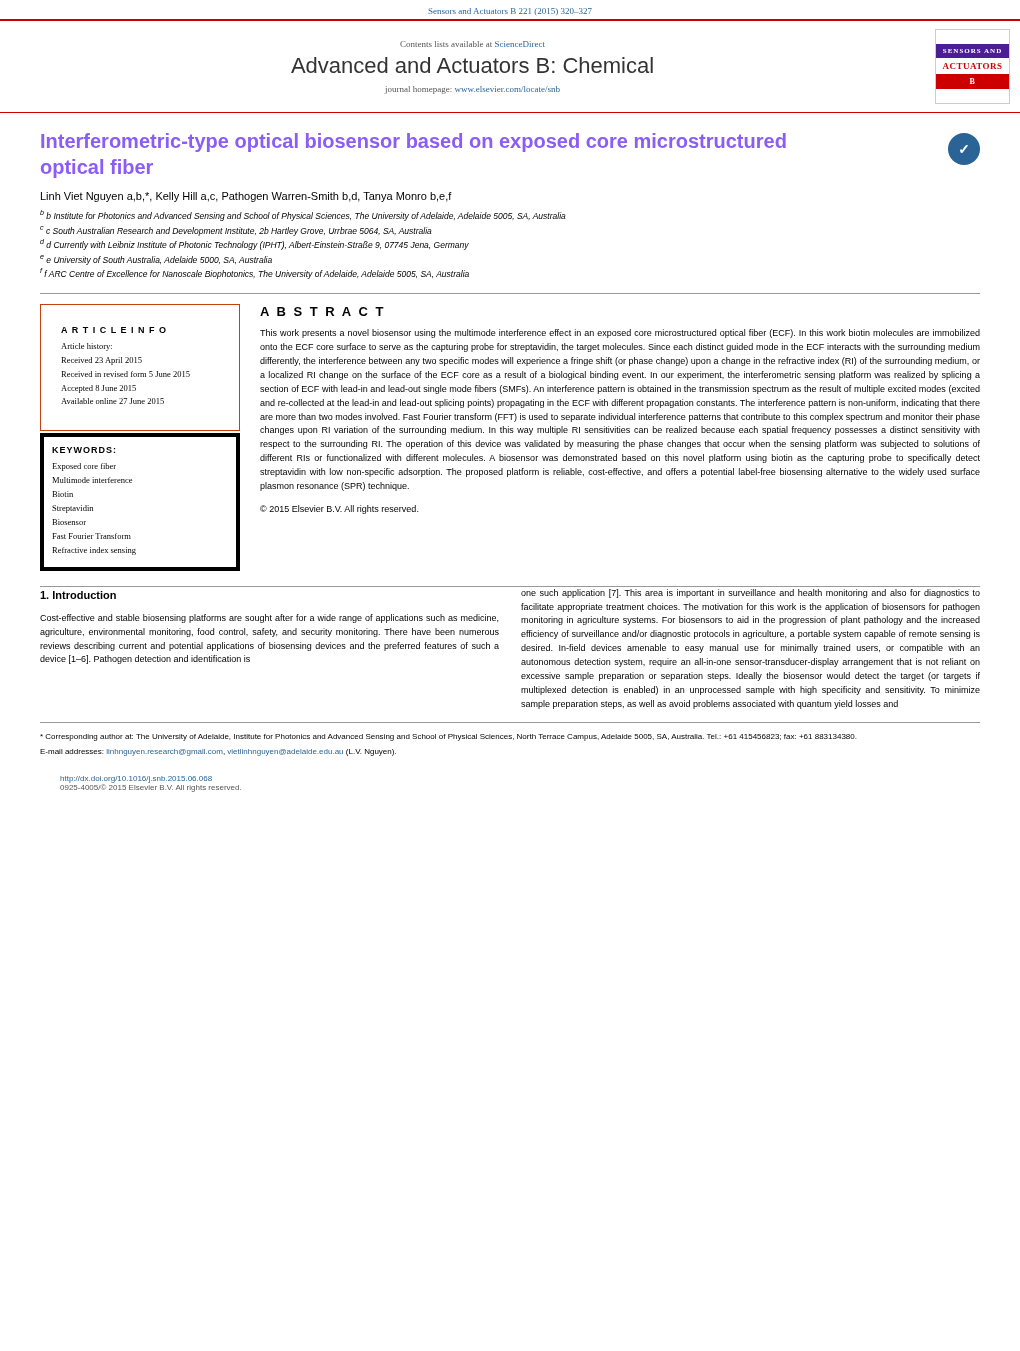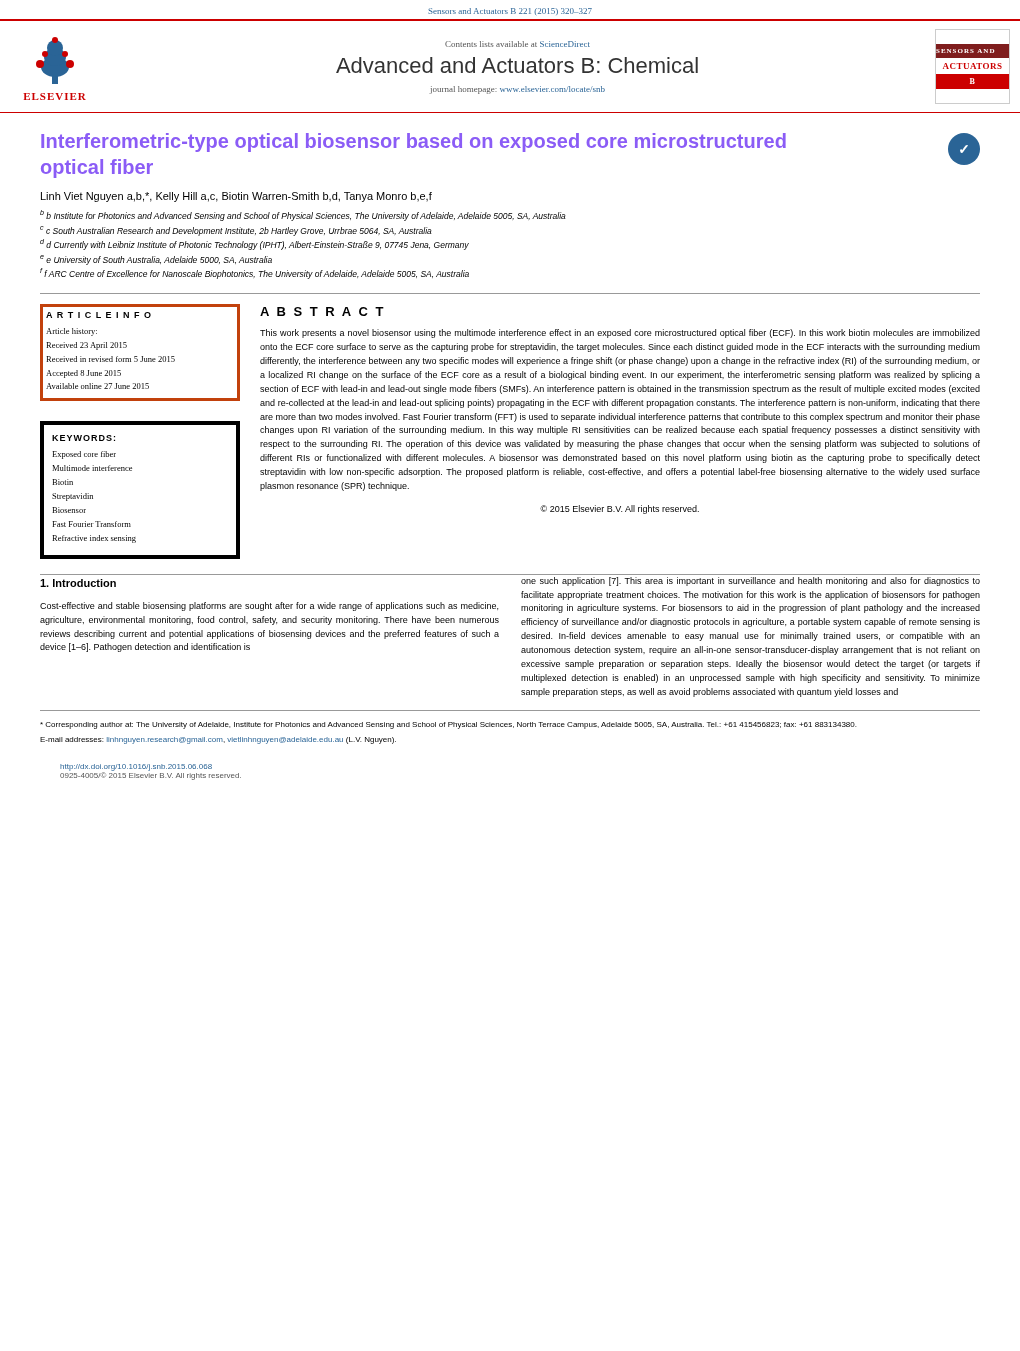--- a/index.html
+++ b/index.html
@@ -97,23 +97,24 @@
       align-items: center;
       justify-content: center;
       font-size: 7px;
       font-weight: bold;
       text-transform: uppercase;
       color: #c00;
       letter-spacing: 0.5px;
     }
 
     .sensors-logo .logo-top {
-      background: #7f1d1d;
+      background: #4c1d95;
       color: #fff;
       width: 100%;
+      text-align: center;
       padding: 3px 0;
       font-size: 7px;
       letter-spacing: 1px;
     }
     .sensors-logo .logo-middle {
       color: #c00;
       font-size: 9px;
       font-weight: bold;
       padding: 3px 0;
       text-transform: uppercase;
@@ -185,24 +186,24 @@
       gap: 20px;
       margin-top: 10px;
     }
 
     .article-info {
       width: 200px;
       flex-shrink: 0;
     }
 
     .article-info-box {
-      border: 3px solid #c2410c;
-      padding: 3px;
+      border: 1px solid #c2410c;
+      padding: 20px;
       font-size: 8.5px;
-      margin-bottom: 20px;
+      margin-bottom: 2px;
     }
 
     .article-info-box .section-title {
       font-size: 9px;
       font-weight: bold;
       text-transform: uppercase;
       letter-spacing: 1px;
       margin-bottom: 6px;
       font-family: Arial, sans-serif;
     }
@@ -246,21 +247,21 @@
     }
 
     .abstract-text {
       font-size: 9px;
       line-height: 1.55;
       text-align: justify;
       font-family: Arial, sans-serif;
     }
 
     .copyright {
-      text-align: center;
+      text-align: left;
       font-size: 9px;
       margin-top: 10px;
       font-family: Arial, sans-serif;
     }
 
     .section-divider {
       border: none;
       border-top: 1px solid #999;
       margin: 15px 0;
     }
@@ -313,37 +314,20 @@
 <body>
 
 <div class="page">
 
   <div class="top-bar">
     <span>Sensors and Actuators B 221 (2015) 320–327</span>
   </div>
 
   <div class="journal-header">
 
-    <div class="elsevier-logo">
-      <svg class="elsevier-tree" viewBox="0 0 60 55">
-
-        <rect x="27" y="42" width="6" height="10" fill="#2a6496"></rect>
-
-        <ellipse cx="30" cy="35" rx="14" ry="10" fill="#2a6496"></ellipse>
-        <ellipse cx="30" cy="25" rx="11" ry="9" fill="#2a6496"></ellipse>
-        <ellipse cx="30" cy="16" rx="8" ry="8" fill="#2a6496"></ellipse>
-
-        <circle cx="15" cy="32" r="4" fill="#c00"></circle>
-        <circle cx="45" cy="32" r="4" fill="#c00"></circle>
-        <circle cx="20" cy="22" r="3" fill="#c00"></circle>
-        <circle cx="40" cy="22" r="3" fill="#c00"></circle>
-        <circle cx="30" cy="8" r="3" fill="#c00"></circle>
-      </svg>
-      <div class="elsevier-label">ELSEVIER</div>
-    </div>
 
     <div class="journal-title-center">
       <div class="contents-line">
         <span>Contents lists available at</span>
         <span class="science-direct-link">ScienceDirect</span>
       </div>
       <div class="journal-name">Advanced and Actuators B: Chemical</div>
       <div class="homepage-line">
         <span>journal homepage:</span>
         <span class="homepage-link">www.elsevier.com/locate/snb</span>
@@ -360,21 +344,21 @@
 
   <div class="article-content">
 
     <div class="crossmark">
       <div class="crossmark-circle">✓</div>
     </div>
 
     <div class="article-title">Interferometric-type optical biosensor based on exposed core microstructured optical fiber</div>
 
     <div class="authors">
-      <span>Linh Viet Nguyen a,b,*, Kelly Hill a,c, Biotin Warren-Smith b,d, Tanya Monro b,e,f</span>
+      <span>Linh Viet Nguyen a,b,*, Kelly Hill a,c, Pathogen Warren-Smith b,d, Tanya Monro b,e,f</span>
     </div>
 
     <div class="affiliations">
       <div><sup>b</sup> <span>b Institute for Photonics and Advanced Sensing and School of Physical Sciences, The University of Adelaide, Adelaide 5005, SA, Australia</span></div>
       <div><sup>c</sup> <span>c South Australian Research and Development Institute, 2b Hartley Grove, Urrbrae 5064, SA, Australia</span></div>
       <div><sup>d</sup> <span>d Currently with Leibniz Institute of Photonic Technology (IPHT), Albert-Einstein-Straße 9, 07745 Jena, Germany</span></div>
       <div><sup>e</sup> <span>e University of South Australia, Adelaide 5000, SA, Australia</span></div>
       <div><sup>f</sup> <span>f ARC Centre of Excellence for Nanoscale Biophotonics, The University of Adelaide, Adelaide 5005, SA, Australia</span></div>
     </div>
 

